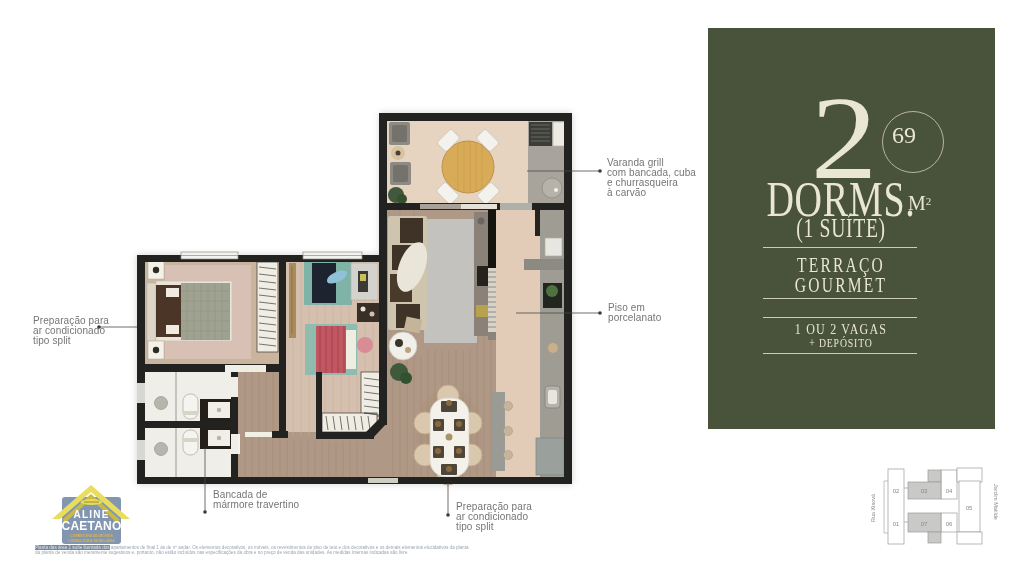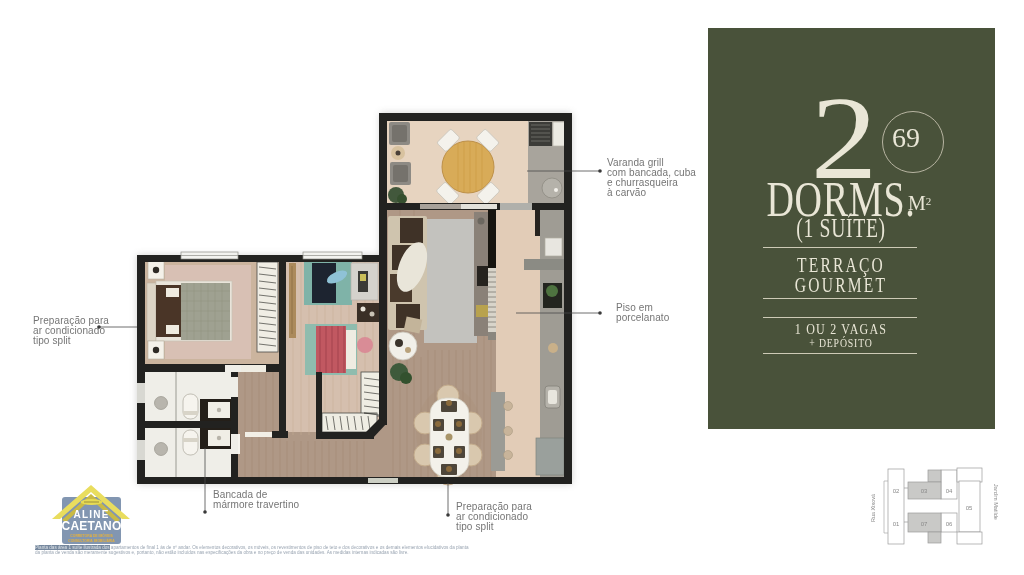--- a/index.html
+++ b/index.html
@@ -10,36 +10,36 @@
 #panel .ctr{position:absolute;text-align:center;}
 .finep{position:absolute;color:#9aa5b2;font-size:4.6px;line-height:5.3px;width:578px;left:35px;font-family:"Liberation Sans",sans-serif;}
 </style>
 </head>
 <body>
 <div id="page">
 
 <div id="panel">
   <div class="ctr" style="left:76px;top:51px;width:120px;font-family:'Liberation Serif',serif;font-size:119px;line-height:119px;transform:scaleX(1.12);">2</div>
   <div class="abs" style="left:174px;top:83px;width:60px;height:60px;border:1px solid #b8b5a2;border-radius:50%;font-family:'Liberation Serif',serif;">
-     <div class="abs" style="left:9px;top:10px;font-size:28px;">69</div>
+     <div class="abs" style="left:9px;top:10px;font-size:24px;">69</div>
      <div class="abs" style="left:25px;top:40px;font-size:20px;margin-top:40px;">M<span style="font-size:11px;vertical-align:5px;">2</span></div>
   </div>
   <div class="ctr" style="left:0px;top:146px;width:266px;font-family:'Liberation Serif',serif;font-size:50px;line-height:50px;letter-spacing:1px;transform:scaleX(0.76);">DORMS.</div>
   <div class="ctr" style="left:0px;top:186px;width:266px;font-family:'Liberation Serif',serif;font-size:28px;line-height:28px;letter-spacing:1px;transform:scaleX(0.7);">(1 SUÍTE)</div>
   <div class="abs" style="left:55px;top:219px;width:154px;border-top:1px solid #cdcab6;"></div>
   <div class="ctr" style="left:0px;top:228px;width:266px;font-family:'Liberation Serif',serif;font-size:21px;letter-spacing:3px;line-height:19.5px;transform:scaleX(0.74);">TERRAÇO<br>GOURMET</div>
   <div class="abs" style="left:55px;top:270px;width:154px;border-top:1px solid #cdcab6;"></div>
   <div class="abs" style="left:55px;top:289px;width:154px;border-top:1px solid #cdcab6;"></div>
   <div class="ctr" style="left:0px;top:293px;width:266px;font-family:'Liberation Serif',serif;font-size:15px;letter-spacing:1.5px;transform:scaleX(0.8);">1 OU 2 VAGAS</div>
   <div class="ctr" style="left:0px;top:309px;width:266px;font-family:'Liberation Serif',serif;font-size:11.5px;letter-spacing:1px;transform:scaleX(0.85);">+ DEPÓSITO</div>
   <div class="abs" style="left:55px;top:325px;width:154px;border-top:1px solid #cdcab6;"></div>
 </div>
 
 <div class="lbl" style="left:607px;top:158px;">Varanda grill<br>com bancada, cuba<br>e churrasqueira<br>à carvão</div>
-<div class="lbl" style="left:608px;top:303px;margin-left:8px;">Piso em<br>porcelanato</div>
+<div class="lbl" style="left:608px;top:303px;">Piso em<br>porcelanato</div>
 <div class="lbl" style="left:33px;top:316px;">Preparação para<br>ar condicionado<br>tipo split</div>
 <div class="lbl" style="left:213px;top:490px;">Bancada de<br>mármore travertino</div>
 <div class="lbl" style="left:456px;top:502px;">Preparação para<br>ar condicionado<br>tipo split</div>
 
 <div class="finep" style="top:545px;"><span style="background:#76889e;color:#dde3e8;">Planta das área 1 suíte ilustrada dos</span> apartamentos de final 1 às de nº andar. Os elementos decorativos, os móveis, os revestimentos de piso de teto e dos decorativos e os demais elementos elucidativos da planta<br>da planta de venda são meramente sugestivos e, portanto, não estão incluídos nas especificações da obra e no preço de venda das unidades. As medidas internas indicadas são livre.</div>
 
 <svg class="abs" style="left:0;top:0;" width="1024" height="575" viewBox="0 0 1024 575">
 <defs>
         <filter id="soft" x="-10%" y="-10%" width="120%" height="120%">
           <feGaussianBlur stdDeviation="3.5"></feGaussianBlur>

